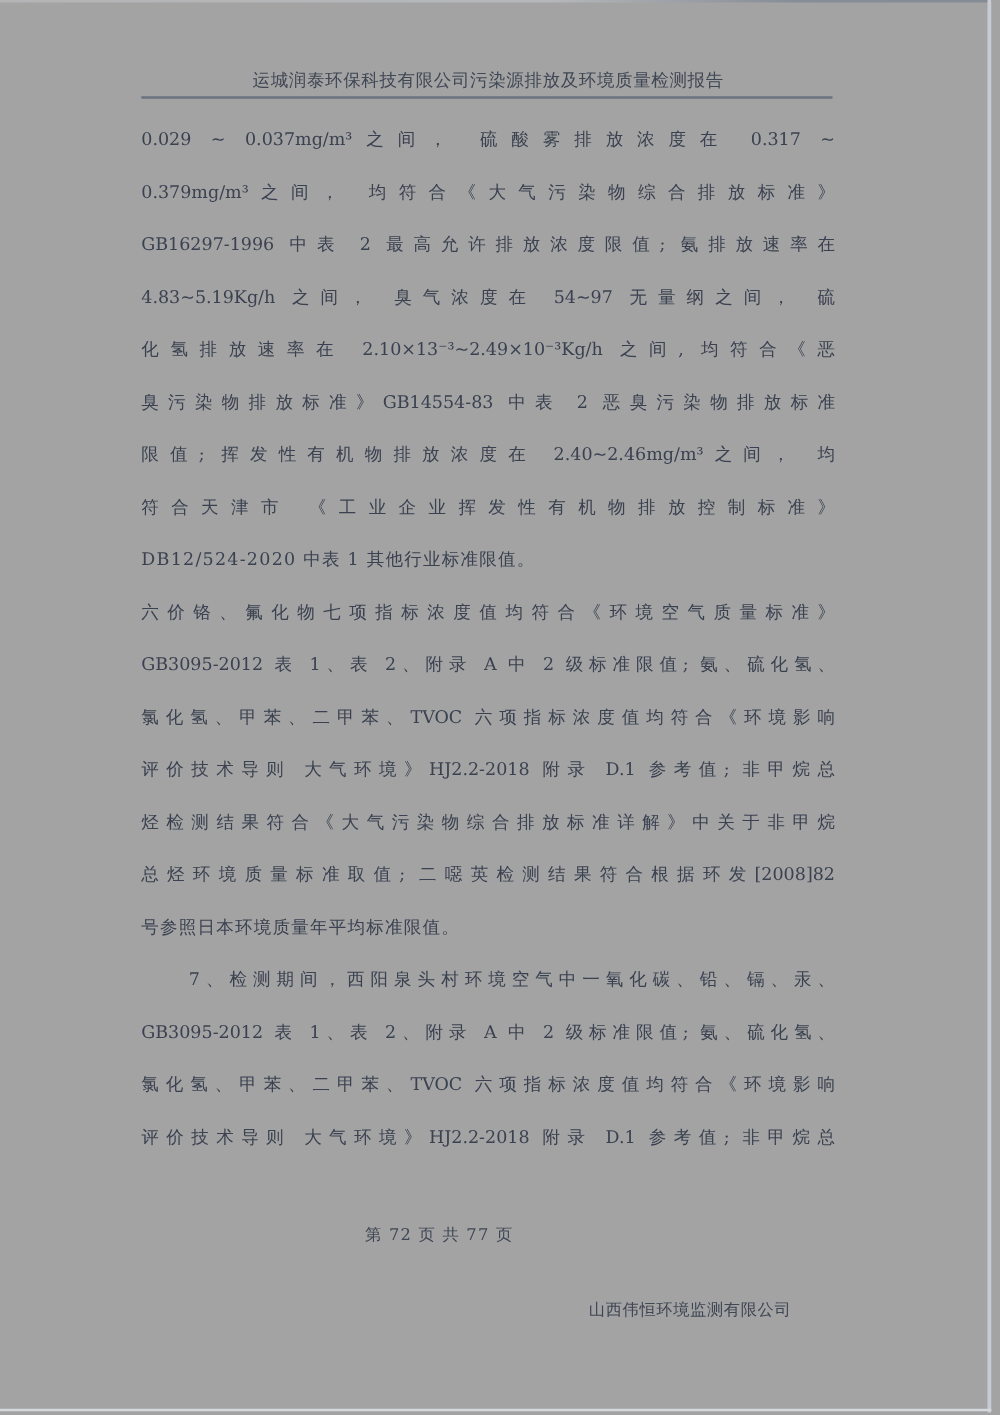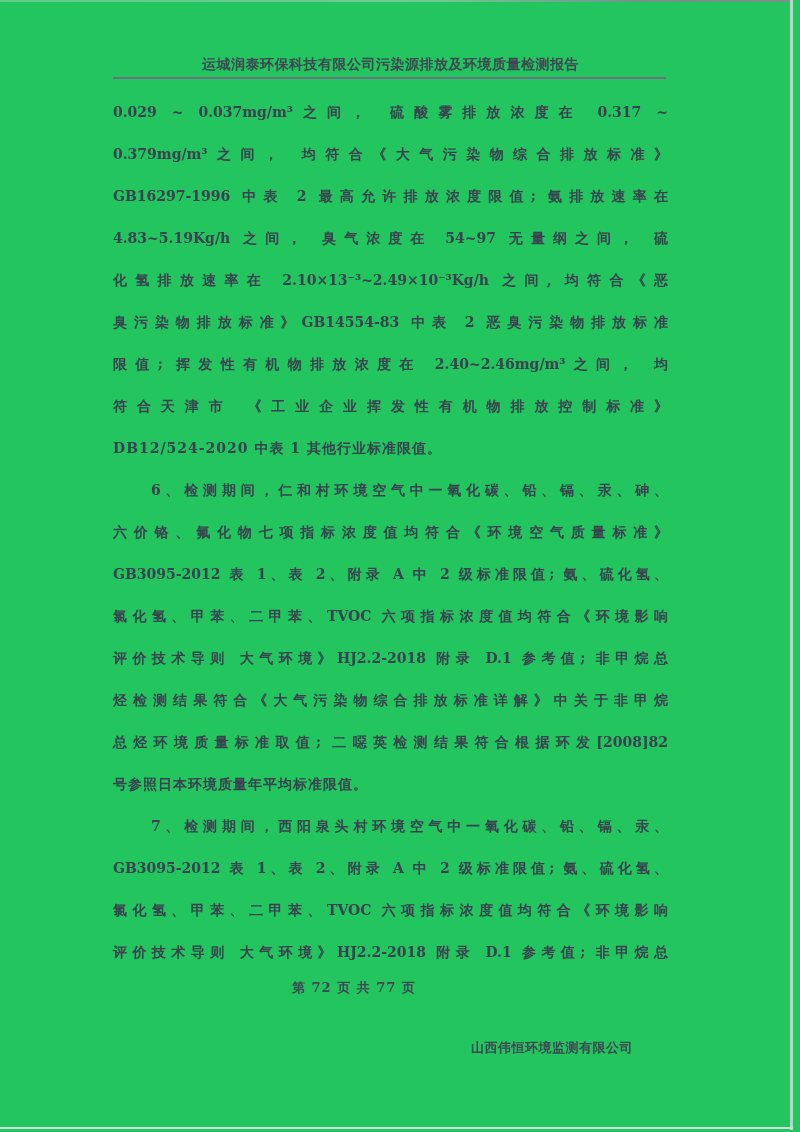--- a/index.html
+++ b/index.html
@@ -7,22 +7,21 @@
   body {
     font-family: "DejaVu Serif", "Liberation Serif", serif;
     background: #fcfcfb;
     position: relative;
     overflow: hidden;
     color: #3a4150;
   }
   .scan-page {
     position: absolute;
     inset: 0;
-    background: #22c55e;
-    font-weight: bold;
+    background: #a3a3a3;
   }
   
   .edge-top {
     position: absolute; left: 0; top: 0; width: 793px; height: 2px;
     background: linear-gradient(to right, rgba(210,212,216,0.35) 0%, rgba(205,208,214,0.45) 55%, rgba(130,137,148,0.85) 80%, rgba(130,137,148,0.9) 100%);
   }
   .edge-right {
     position: absolute; left: 790px; top: 0; width: 3px; height: 1130px;
     background: #c7cbd3;
   }
@@ -86,21 +85,20 @@
   <div class="body-text">
     <div class="line">0.029 ~ 0.037mg/m³之间， 硫酸雾排放浓度在 0.317 ~</div>
     <div class="line">0.379mg/m³之间， 均符合《大气污染物综合排放标准》</div>
     <div class="line">GB16297-1996 中表 2 最高允许排放浓度限值; 氨排放速率在</div>
     <div class="line">4.83~5.19Kg/h 之间， 臭气浓度在 54~97 无量纲之间， 硫</div>
     <div class="line">化氢排放速率在 2.10×13⁻³~2.49×10⁻³Kg/h 之间, 均符合《恶</div>
     <div class="line">臭污染物排放标准》GB14554-83 中表 2 恶臭污染物排放标准</div>
     <div class="line">限值; 挥发性有机物排放浓度在 2.40~2.46mg/m³之间， 均</div>
     <div class="line">符合天津市 《工业企业挥发性有机物排放控制标准》</div>
     <div class="line para-end">DB12/524-2020 中表 1 其他行业标准限值。</div>
-    <div class="line indent">6、检测期间，仁和村环境空气中一氧化碳、铅、镉、汞、砷、</div>
     <div class="line">六价铬、氟化物七项指标浓度值均符合《环境空气质量标准》</div>
     <div class="line">GB3095-2012 表 1、表 2、附录 A 中 2 级标准限值; 氨、硫化氢、</div>
     <div class="line">氯化氢、甲苯、二甲苯、TVOC 六项指标浓度值均符合《环境影响</div>
     <div class="line">评价技术导则 大气环境》HJ2.2-2018 附录 D.1 参考值; 非甲烷总</div>
     <div class="line">烃检测结果符合《大气污染物综合排放标准详解》中关于非甲烷</div>
     <div class="line">总烃环境质量标准取值; 二噁英检测结果符合根据环发[2008]82</div>
     <div class="line para-end">号参照日本环境质量年平均标准限值。</div>
     <div class="line indent">7、检测期间，西阳泉头村环境空气中一氧化碳、铅、镉、汞、</div>
     <div class="line">GB3095-2012 表 1、表 2、附录 A 中 2 级标准限值; 氨、硫化氢、</div>
     <div class="line">氯化氢、甲苯、二甲苯、TVOC 六项指标浓度值均符合《环境影响</div>

